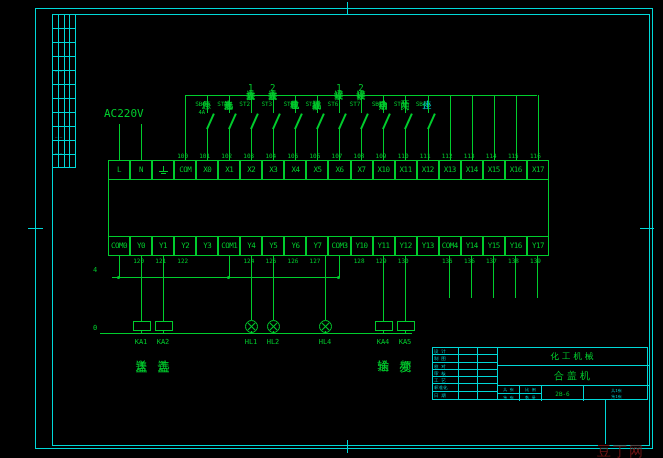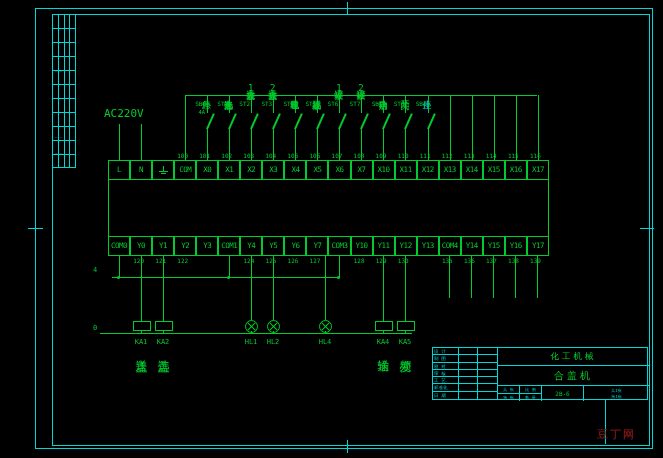--- a/index.html
+++ b/index.html
@@ -79,21 +79,21 @@
   .tb-draw{position:absolute;top:18px;left:0;width:100%;height:20px;border-bottom:1px solid var(--c);box-sizing:border-box;
            display:flex;align-items:center;justify-content:center;font-size:10px;letter-spacing:3px;color:var(--g);}
   .tb-foot{position:absolute;top:38px;left:0;width:100%;height:15px;display:flex;}
   .tb-f-sm{flex:0 0 22px;border-right:1px solid var(--c);box-sizing:border-box;display:flex;flex-direction:column;}
   .tb-f-sm div{flex:1;font-size:4px;line-height:7px;text-align:center;border-bottom:1px solid var(--c);box-sizing:border-box;overflow:hidden;}
   .tb-f-sm div:last-child{border-bottom:none;}
   .tb-f-doc{flex:0 0 42px;border-right:1px solid var(--c);box-sizing:border-box;display:flex;align-items:center;justify-content:center;
             font-size:6px;color:var(--g);}
   .tb-f-co{flex:1;display:flex;flex-direction:column;justify-content:center;font-size:4px;line-height:6px;text-align:center;overflow:hidden;}
   
-  .watermark{position:absolute;left:597px;top:430px;font-size:11px;line-height:10px;color:#6e1414;letter-spacing:2px;white-space:nowrap;font-weight:bold;}
+  .watermark{position:absolute;left:597px;top:446px;font-size:14px;line-height:10px;color:#6e1414;letter-spacing:2px;white-space:nowrap;}
 </style>
 </head>
 <body>
 
 <div class="canvas">
 
   <div class="outer-border"></div>
   <div class="inner-frame"></div>
   <div class="side-strip">
     <div class="cvl" style="left:5px;top:0;height:152px"></div>

